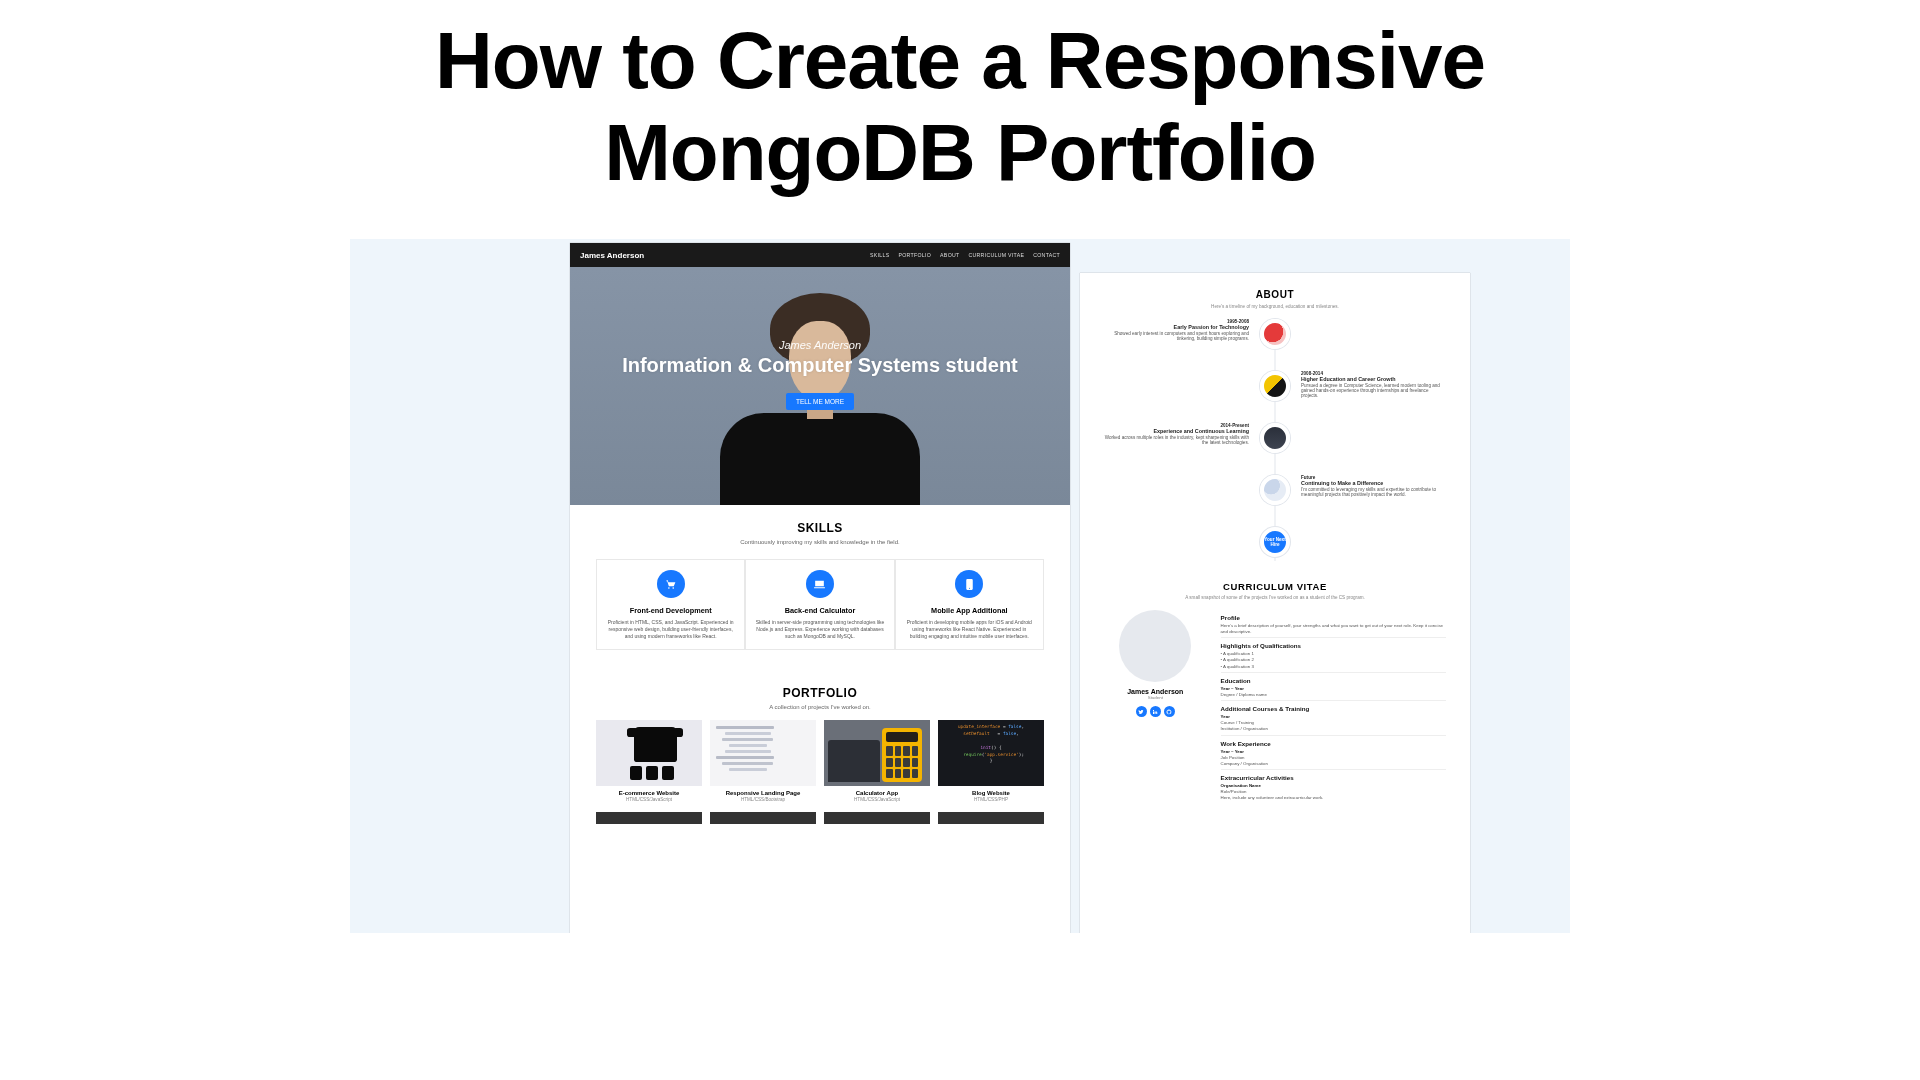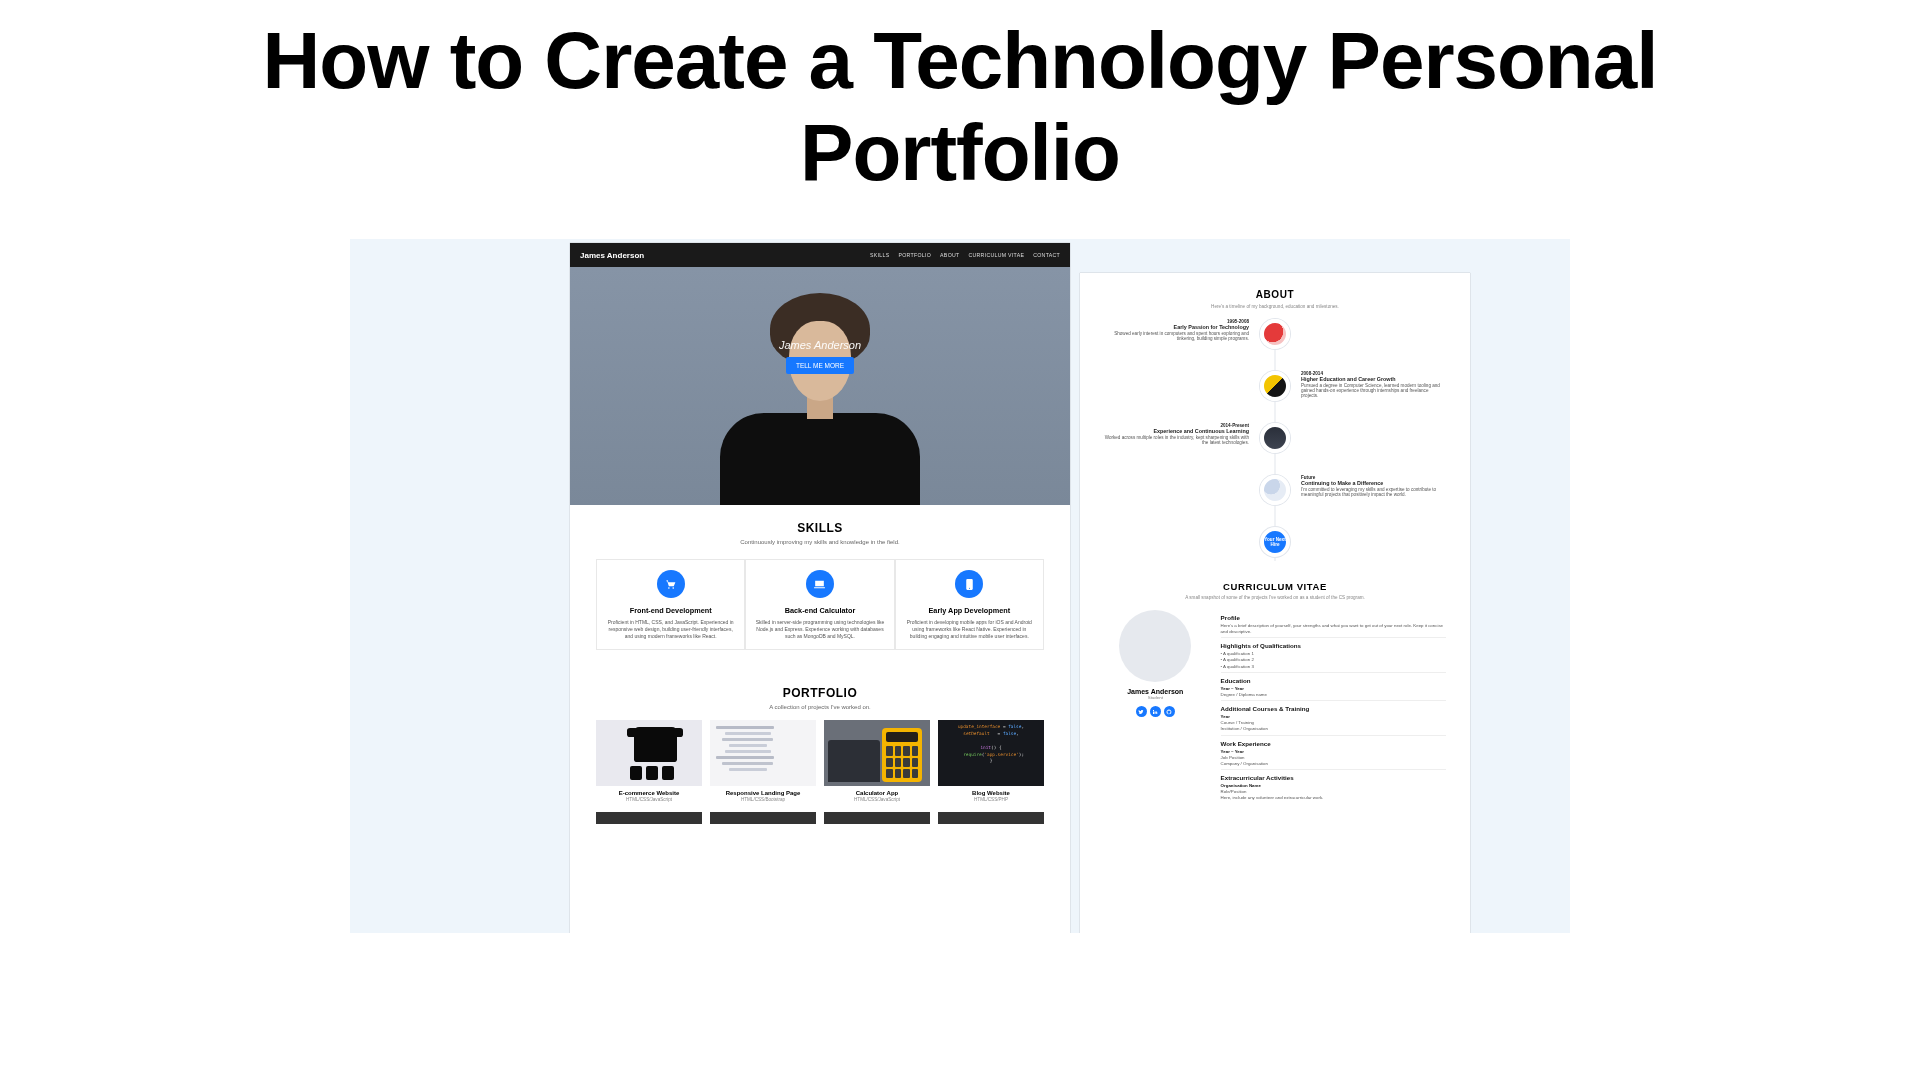--- a/index.html
+++ b/index.html
@@ -144,21 +144,21 @@
   .cv-ico svg{width:6px;height:6px;fill:#fff;}
   .cv-right{ flex:1; font-size:4.6px; color:#555;}
   .cv-sec-title{ font-size:6.2px; font-weight:700; color:#111; margin:4px 0 2px;}
   .cv-line{height:1px;background:#eee;margin:2px 0 4px;}
   .cv-small{font-size:4.4px;line-height:1.4;}
   .bul::before{content:"• ";}
 </style>
 </head>
 <body>
 
-<h1 class="page-title">How to Create a Technology Personal Portfolio</h1>
+<h1 class="page-title">How to Create a Responsive MongoDB Portfolio</h1>
 
 <div class="canvas">
 
   <div class="sheet sheet-left">
     <div class="navbar">
       <span class="brand">James Anderson</span>
       <div class="navlinks">
         <span>SKILLS</span>
         <span>PORTFOLIO</span>
         <span>ABOUT</span>
@@ -169,20 +169,21 @@
 
     <div class="hero">
       <div class="hero-figure">
         <div class="torso"></div>
           <div class="neck"></div>
           <div class="hair"></div>
           <div class="face"></div>
       </div>
       <div class="hero-text">
         <div class="hero-name">James Anderson</div>
+        <div class="hero-sub">Information &amp; Computer Systems student</div>
         <span class="hero-btn">TELL ME MORE</span>
       </div>
     </div>
 
     <div class="section-head">
       <h2>SKILLS</h2>
       <p>Continuously improving my skills and knowledge in the field.</p>
     </div>
     <div class="skills">
       <div class="skill-card">
@@ -202,21 +203,21 @@
         </div>
         <div class="skill-title">Back-end Calculator</div>
         <div class="skill-desc">Skilled in server-side programming using technologies like Node.js and Express. Experience working with databases such as MongoDB and MySQL.</div>
       </div>
       <div class="skill-card">
         <div class="skill-icon">
           <svg viewBox="0 0 24 24">
               <path d="M8 2h8a2 2 0 0 1 2 2v16a2 2 0 0 1-2 2h-8a2 2 0 0 1-2-2v-16a2 2 0 0 1 2-2zm4 18a1 1 0 1 0 0-2 1 1 0 0 0 0 2z"></path>
             </svg>
         </div>
-        <div class="skill-title">Early App Development</div>
+        <div class="skill-title">Mobile App Additional</div>
         <div class="skill-desc">Proficient in developing mobile apps for iOS and Android using frameworks like React Native. Experienced in building engaging and intuitive mobile user interfaces.</div>
       </div>
     </div>
 
     <div class="section-head">
       <h2>PORTFOLIO</h2>
       <p>A collection of projects I've worked on.</p>
     </div>
     <div class="portfolio-grid">
       <div class="pf-item">

